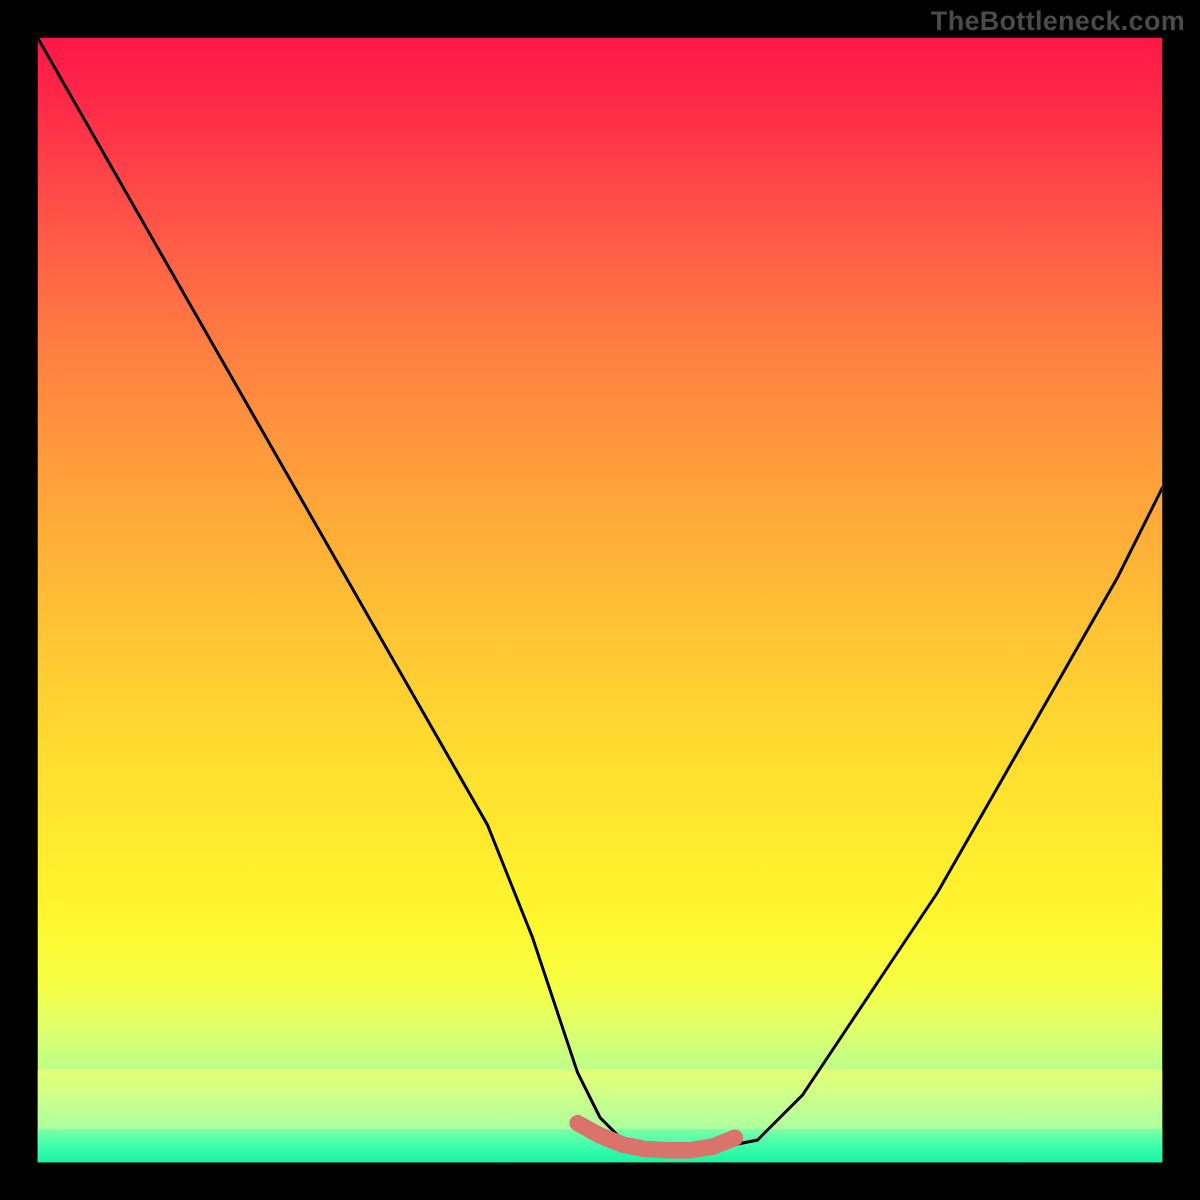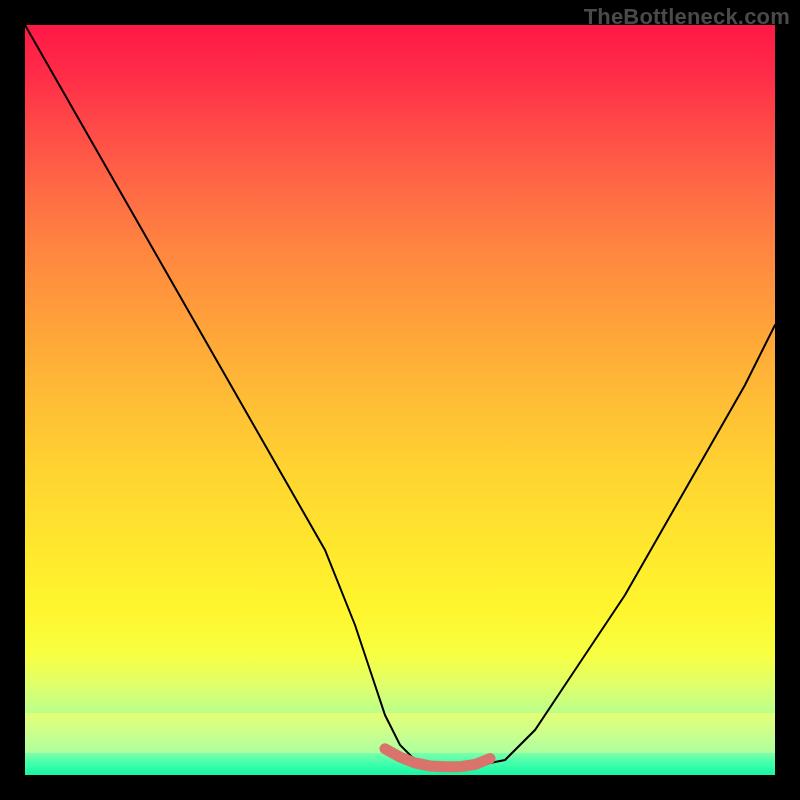--- a/index.html
+++ b/index.html
@@ -15,21 +15,21 @@
     position: relative;
     width: 800px;
     height: 800px;
     background: #000;
   }
   .watermark {
     position: absolute;
     top: 4px;
     right: 10px;
     color: #4a4a4a;
-    font-size: 22px;
+    font-size: 18px;
     font-weight: 600;
     letter-spacing: 0.2px;
     z-index: 10;
   }
   .plot-area {
     position: absolute;
     left: 25px;
     top: 25px;
     width: 750px;
     height: 750px;

